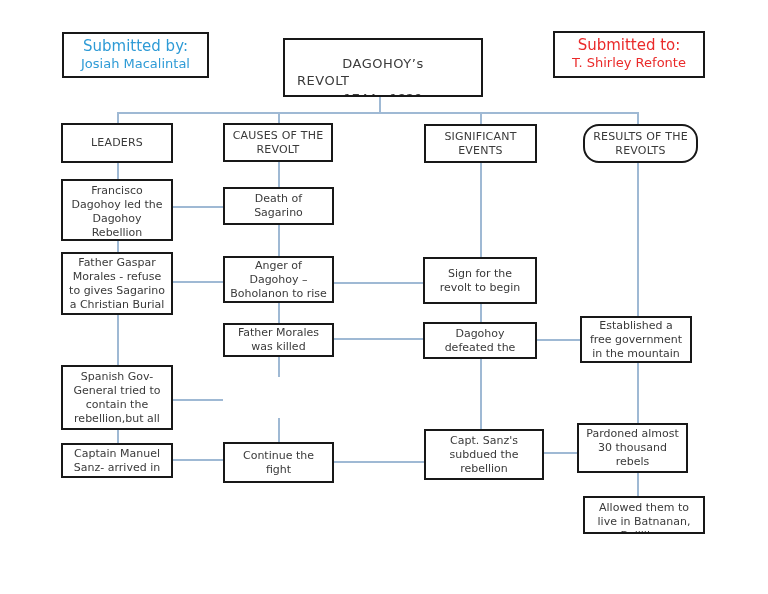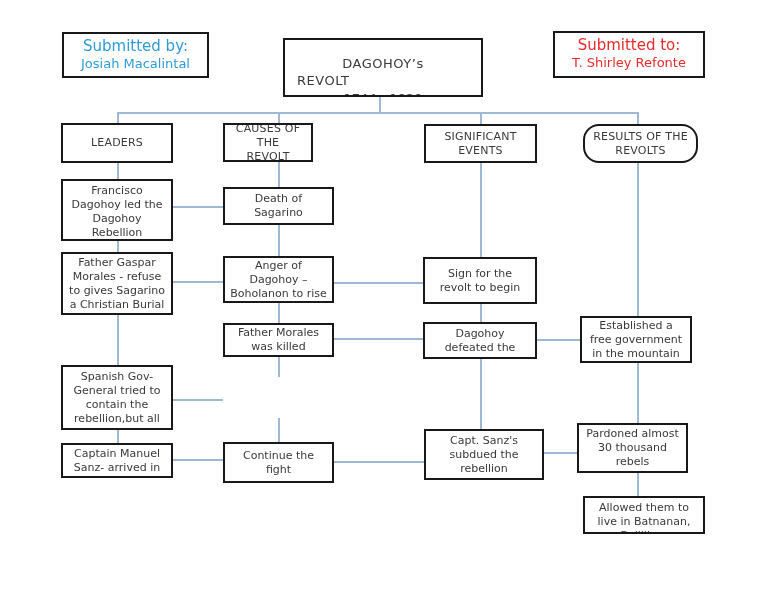--- a/index.html
+++ b/index.html
@@ -54,21 +54,21 @@
   </div>
 
   <div class="vline" style="left:379px;top:97px;height:15px;"></div>
   <div class="hline" style="left:117px;top:112px;width:522px;"></div>
   <div class="vline" style="left:117px;top:112px;height:12px;"></div>
   <div class="vline" style="left:278px;top:112px;height:12px;"></div>
   <div class="vline" style="left:480px;top:112px;height:12px;"></div>
   <div class="vline" style="left:637px;top:112px;height:12px;"></div>
 
   <div class="box header" style="left:61px;top:123px;width:112px;height:40px;">LEADERS</div>
-  <div class="box header" style="left:223px;top:123px;width:90px;height:39px;">CAUSES OF THE
+  <div class="box header" style="left:223px;top:123px;width:110px;height:39px;">CAUSES OF THE
 REVOLT</div>
   <div class="box header" style="left:424px;top:124px;width:113px;height:39px;">SIGNIFICANT
 EVENTS</div>
   <div class="box header" style="left:583px;top:124px;width:115px;height:39px;border-radius:16px;">RESULTS OF THE
 REVOLTS</div>
 
   <div class="vline" style="left:117px;top:163px;height:16px;"></div>
   <div class="vline" style="left:117px;top:233px;height:19px;"></div>
   <div class="vline" style="left:117px;top:315px;height:50px;"></div>
   <div class="vline" style="left:117px;top:430px;height:13px;"></div>

